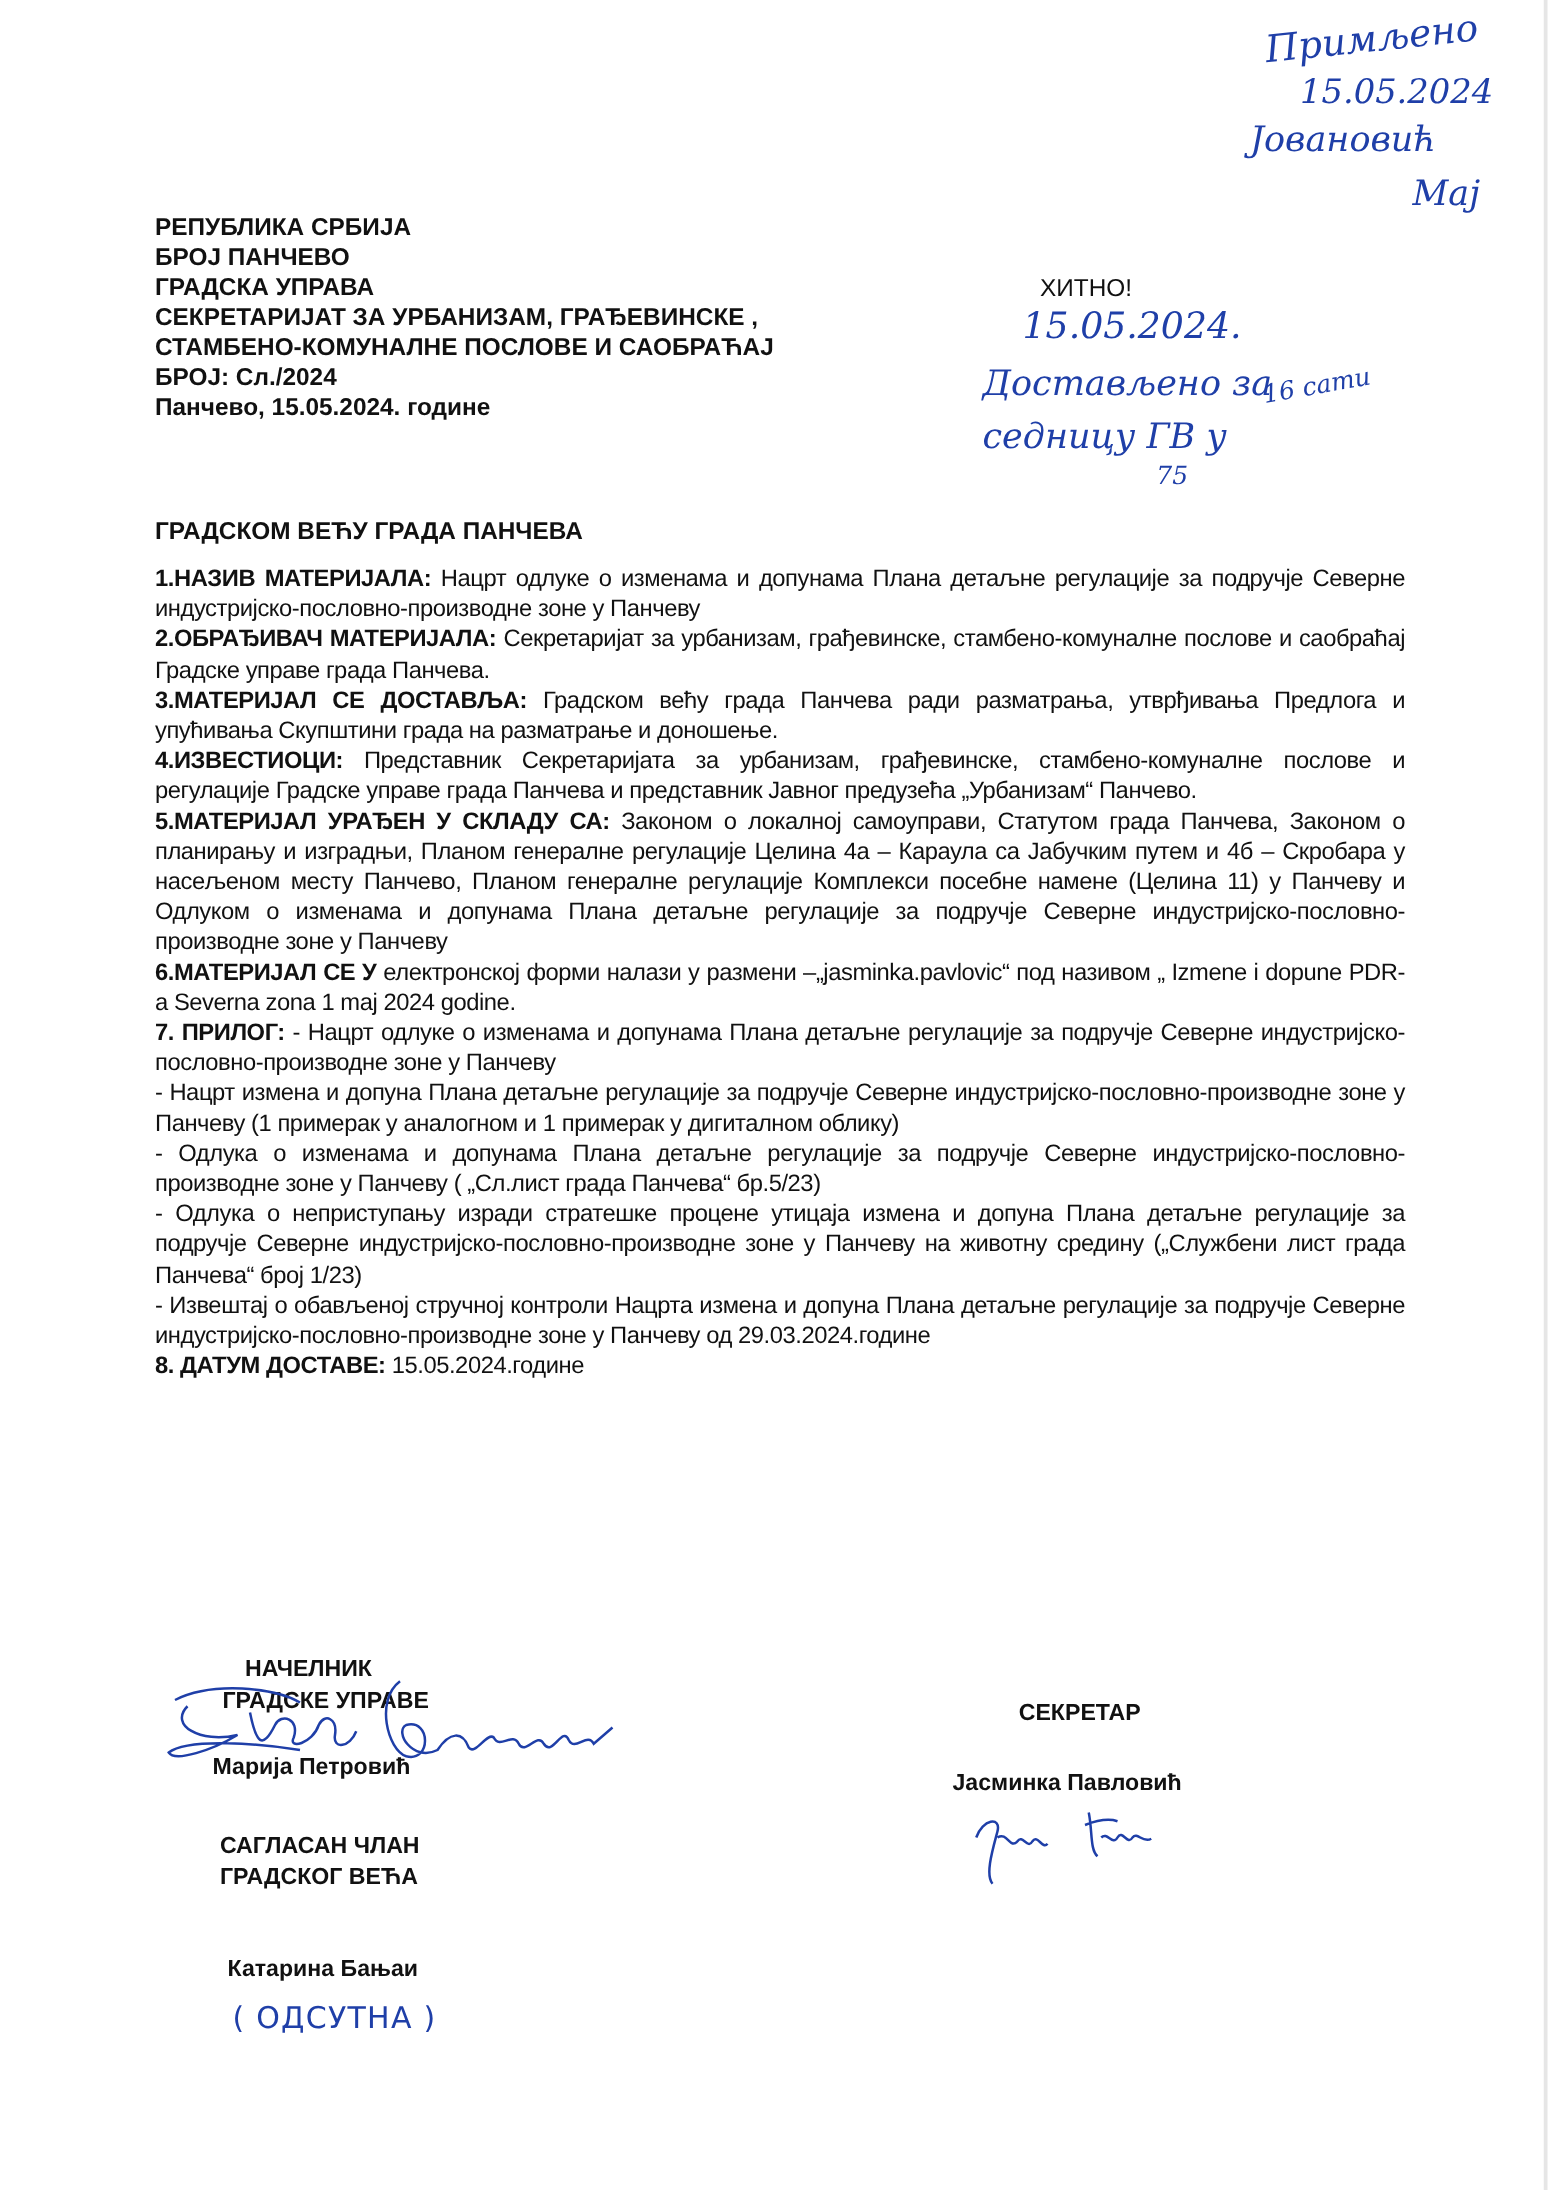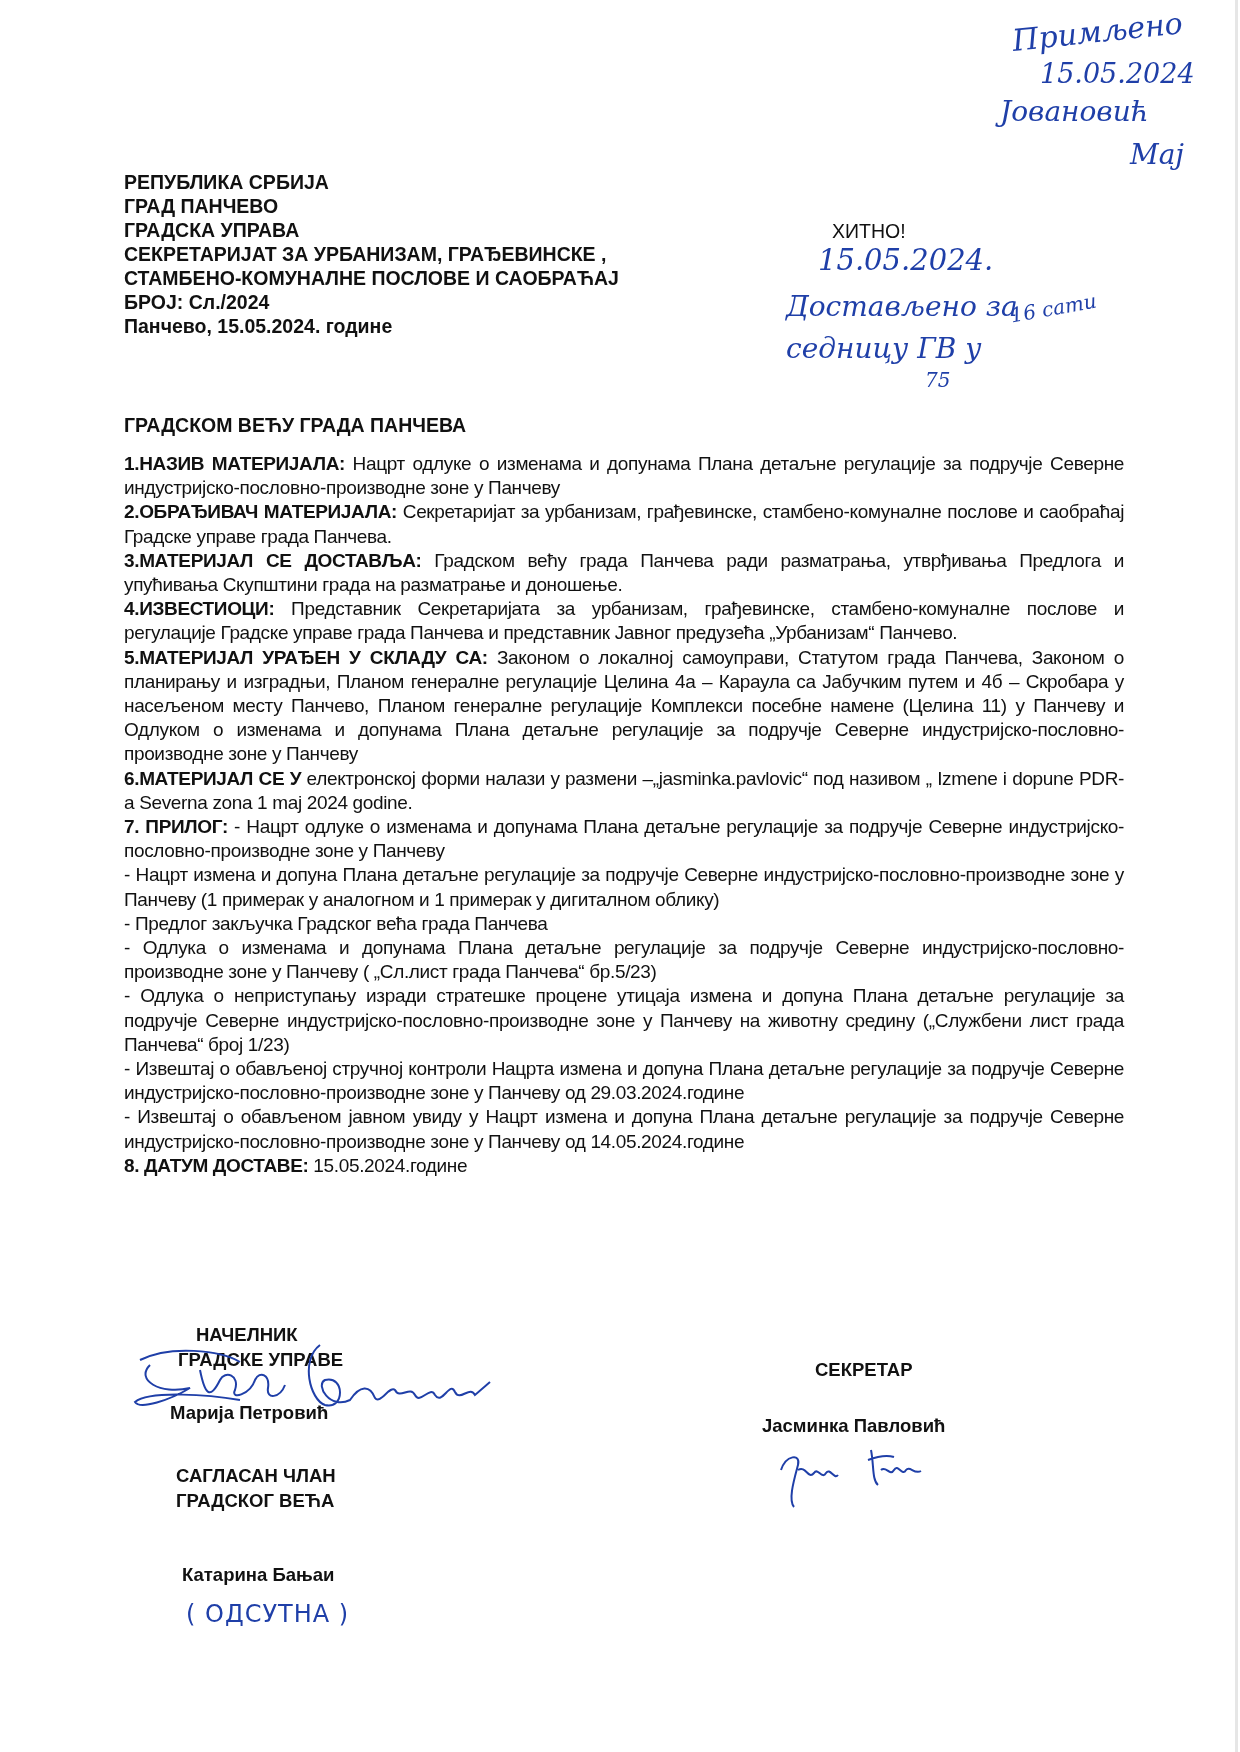--- a/index.html
+++ b/index.html
@@ -31,21 +31,21 @@
 
 <div class="page-edge"></div>
 
 <div class="hand" style="left:1012px; top:14px; font-size:30px; transform:rotate(-6deg);">Примљено</div>
 <div class="hand" style="left:1040px; top:58px; font-size:27px;text-align:right;">15.05.2024</div>
 <div class="hand" style="left:1000px; top:95px; font-size:28px;">Јовановић</div>
 <div class="hand" style="left:1130px; top:138px; font-size:28px;">Мај</div>
 
 <div class="header-block">
   <div>РЕПУБЛИКА СРБИЈА</div>
-  <div>ГРАД ПАНЧЕВО</div>
+  <div>БРОЈ ПАНЧЕВО</div>
   <div>ГРАДСКА УПРАВА</div>
   <div>СЕКРЕТАРИЈАТ ЗА УРБАНИЗАМ, ГРАЂЕВИНСКЕ ,</div>
   <div>СТАМБЕНО-КОМУНАЛНЕ ПОСЛОВЕ И САОБРАЋАЈ</div>
   <div>БРОЈ: Сл./2024</div>
   <div class="date-line">Панчево, 15.05.2024. године</div>
 </div>
 
 <div class="urgent">ХИТНО!</div>
 
 <div class="hand" style="left:818px; top:243px; font-size:29px;">15.05.2024.</div>
@@ -58,25 +58,23 @@
 
 <div class="body-text narrow">
   <p><b>1.НАЗИВ МАТЕРИЈАЛА:</b><span>  Нацрт одлуке о изменама и допунама Плана детаљне регулације за подручје Северне индустријско-пословно-производне зоне у Панчеву</span></p>
   <p><b>2.ОБРАЂИВАЧ МАТЕРИЈАЛА:</b><span> Секретаријат за урбанизам, грађевинске, стамбено-комуналне послове и саобраћај Градске управе града Панчева.</span></p>
   <p><b>3.МАТЕРИЈАЛ СЕ ДОСТАВЉА:</b><span> Градском већу града Панчева ради разматрања, утврђивања Предлога и упућивања Скупштини града на разматрање и доношење.</span></p>
   <p><b>4.ИЗВЕСТИОЦИ:</b><span> Представник Секретаријата за урбанизам, грађевинске, стамбено-комуналне послове и регулације Градске управе града Панчева и представник Јавног предузећа „Урбанизам“ Панчево.</span></p>
   <p><b>5.МАТЕРИЈАЛ УРАЂЕН У СКЛАДУ СА:</b><span> Законом о локалној самоуправи, Статутом града Панчева, Законом о планирању и изградњи, Планом генералне регулације Целина 4а – Караула са Јабучким путем и 4б – Скробара у насељеном месту  Панчево,  Планом генералне регулације  Комплекси посебне намене (Целина 11) у Панчеву  и Одлуком о  изменама и допунама Плана детаљне регулације за подручје Северне индустријско-пословно-производне зоне у Панчеву</span></p>
   <p><b>6.МАТЕРИЈАЛ СЕ У</b><span>  електронској форми налази у размени –„jasminka.pavlovic“ под називом „ Izmene i dopune PDR-a Severna zona 1 maj 2024 godine.</span></p>
   <p><b>7. ПРИЛОГ:</b><span>  - Нацрт  одлуке о изменама и допунама Плана детаљне регулације за подручје Северне индустријско-пословно-производне зоне у Панчеву</span></p>
   <p>- Нацрт измена и допуна Плана детаљне регулације за подручје Северне индустријско-пословно-производне зоне у Панчеву (1 примерак у аналогном и 1 примерак у дигиталном облику)</p>
-  <p>- Предлог закључка Градског већа града Панчева</p>
   <p>- Одлука  о изменама и допунама Плана детаљне регулације за подручје Северне индустријско-пословно-производне зоне у Панчеву ( „Сл.лист града Панчева“ бр.5/23)</p>
   <p>- Одлука о неприступању изради стратешке процене утицаја измена и допуна Плана детаљне регулације за подручје Северне индустријско-пословно-производне зоне у Панчеву на животну средину („Службени лист града Панчева“ број 1/23)</p>
   <p>-  Извештај о обављеној стручној контроли Нацрта  измена и допуна Плана детаљне регулације за подручје Северне индустријско-пословно-производне зоне у Панчеву од  29.03.2024.године</p>
-  <p>- Извештај о  обављеном јавном увиду у  Нацрт измена и допуна Плана детаљне регулације за подручје Северне индустријско-пословно-производне зоне у Панчеву  од 14.05.2024.године</p>
   <p><b>8. ДАТУМ ДОСТАВЕ:</b><span> 15.05.2024.године</span></p>
 </div>
 
 <div class="sig-title" style="left:196px; top:1322px;">НАЧЕЛНИК</div>
 <div class="sig-title" style="left:178px; top:1347px;">ГРАДСКЕ УПРАВЕ</div>
 <div class="sig-title" style="left:170px; top:1400px;">Марија Петровић</div>
 <svg class="scribble" width="400" height="90" style="left:130px; top:1340px;" viewBox="0 0 400 90">
   <path d="M10 20 C40 5, 90 10, 110 22 M20 25 C5 40, 30 55, 60 48 C40 60, 10 70, 5 62 C20 50, 80 55, 110 60
            M70 30 C75 55, 80 60, 90 40 C95 30, 110 35, 105 50 C100 60, 120 55, 125 40 C130 30, 140 35, 138 48
            C136 60, 150 58, 155 45 M190 5 C170 20, 180 60, 195 65 C215 70, 215 35, 195 40 C185 45, 200 70, 220 60

